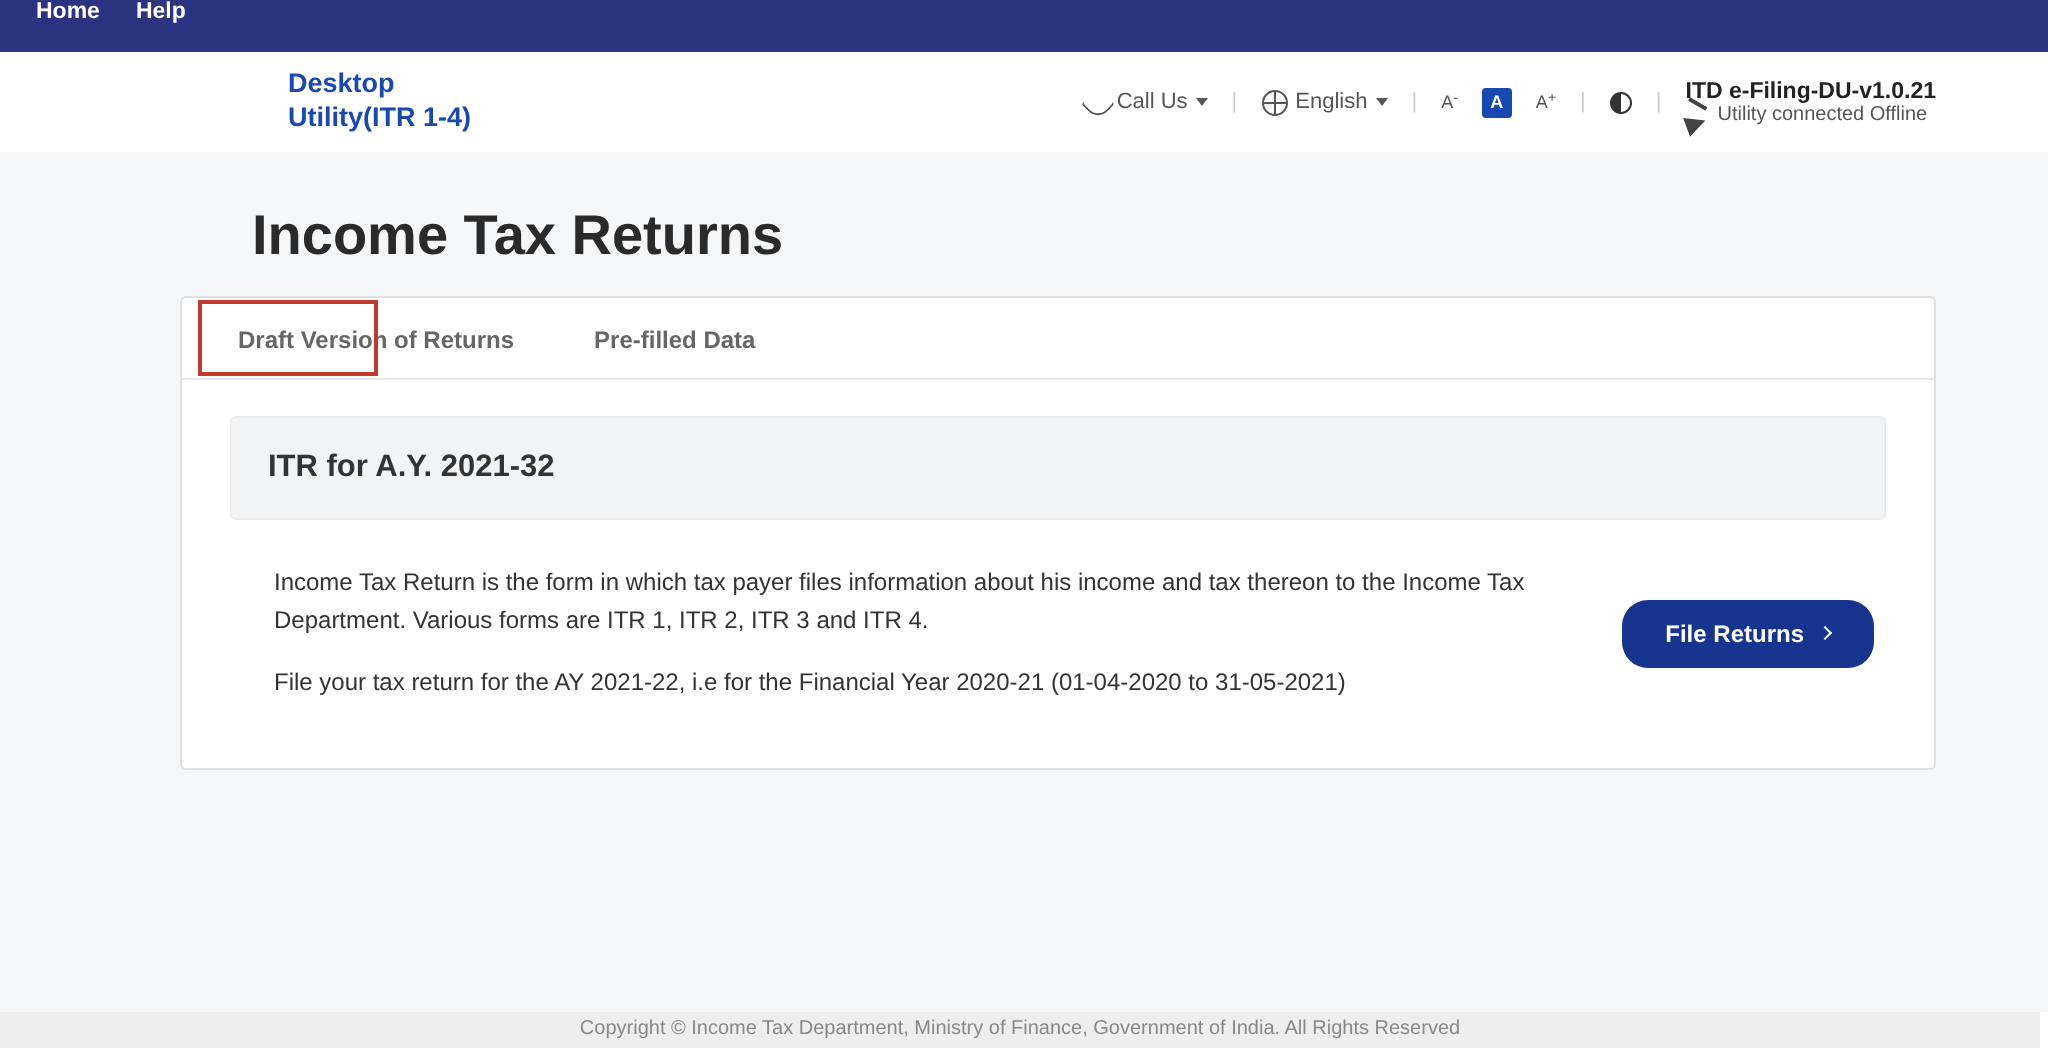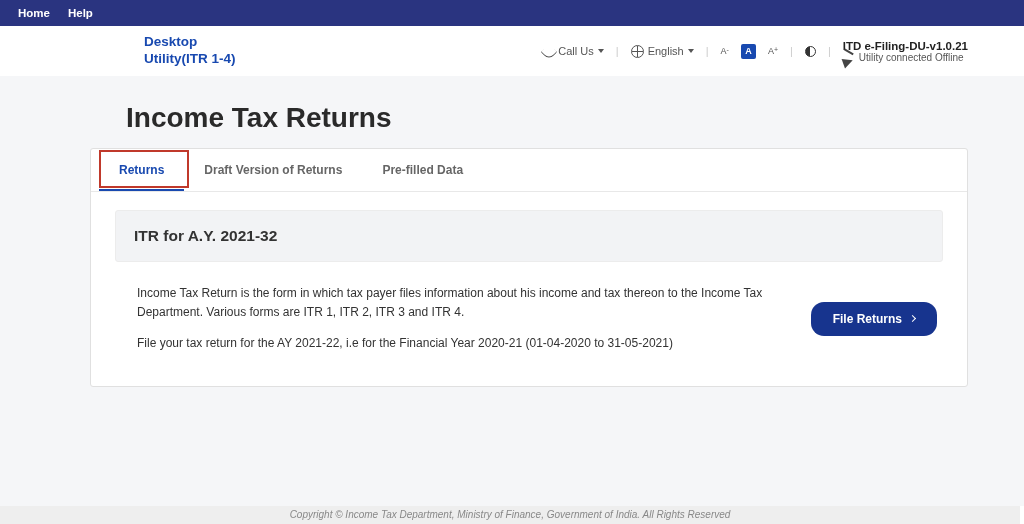--- a/index.html
+++ b/index.html
@@ -1,18 +1,18 @@
 <!DOCTYPE html>
 <html><head>
 <meta charset="utf-8">
 <style>
   * { box-sizing: border-box; margin: 0; padding: 0; }
   body { font-family: Arial, sans-serif; background: #fff; width: 1024px; height: 524px; overflow: hidden; position: relative; }
 
-  .topnav { background: #2a3480; height: 26px; display: flex; align-items: center; padding-left: 18px; gap: 18px; }
+  .topnav { background: #2a3480; height: 26px; display: flex; align-items: flex-start; padding-left: 18px; gap: 18px; }
   .topnav a { color: #fff; font-size: 11.5px; font-weight: bold; text-decoration: none; }
 
   .header { background: #fff; height: 50px; display: flex; align-items: center; padding: 0 56px 0 90px; font-size: 12px; color: #333; }
   .logo-block { display: flex; align-items: center; gap: 6px; }
   .emblem { width: 14px; height: 22px; position: relative; }
   .emblem::before { content:''; position:absolute; top:0; left:3px; width:8px; height:8px; background:#1a3a7a; border-radius:50%; }
   .emblem::after { content:''; position:absolute; top:8px; left:2px; width:10px; height:10px; background:#1a3a7a; }
   .ribbon { width: 28px; height: 22px; position:relative; }
   .ribbon::before { content:''; position:absolute; top:6px; left:0; width:28px; height:10px; background:#c0392b; border-radius:2px; }
   .logo-text { display:flex; flex-direction:column; }
@@ -56,21 +56,21 @@
   .card-body { padding:18px 24px 24px; }
   .gray-panel { background:#f2f3f5; padding:16px 18px; border-radius:3px; border:1px solid #ececec; }
   .gray-panel-title { font-size:15.5px; font-weight:bold; color:#333; }
 
   .desc-area { display:flex; align-items:center; gap:24px; padding:22px 6px 8px;margin-left:16px; }
   .desc-text { font-size:12px; color:#333; line-height:1.6; flex:1; }
   .desc-text p + p { margin-top:12px; }
   .file-btn { background:#17348e; color:#fff; border:none; padding:10px 22px; font-size:12px; font-weight:bold; border-radius:13px; cursor:pointer; display:flex; align-items:center; gap:8px; white-space:nowrap; }
   .chev-r{display:inline-block;width:5px;height:5px;border-top:1.6px solid #fff;border-right:1.6px solid #fff;transform:rotate(45deg);}
 
-  .footer { position:absolute; bottom:0; left:0; right:4px; height:18px; background:#eee; font-size:10px; color:#888; text-align:center; line-height:18px;font-style:italic; }
+  .footer { position:absolute; bottom:0; left:0; right:4px; height:18px; background:#eee; font-size:10px; color:#888; text-align:center; line-height:18px; }
 </style>
 </head>
 <body>
 
 <div class="topnav">
   <a href="#">Home</a>
   <a href="#">Help</a>
 </div>
 
 <div class="header">
@@ -114,21 +114,20 @@
     </div>
   </div>
 </div>
 
 <div class="content-area">
   <h1 class="page-title">Income Tax Returns</h1>
 
   <div class="card">
     <div class="tabs-row">
       <div class="tabs-highlight"></div>
-      <div class="tab active">Returns</div>
       <div class="tab">Draft Version of Returns</div>
       <div class="tab">Pre-filled Data</div>
     </div>
 
     <div class="card-body">
       <div class="gray-panel">
         <div class="gray-panel-title">ITR for A.Y. 2021-32</div>
       </div>
       <div class="desc-area">
         <div class="desc-text">

